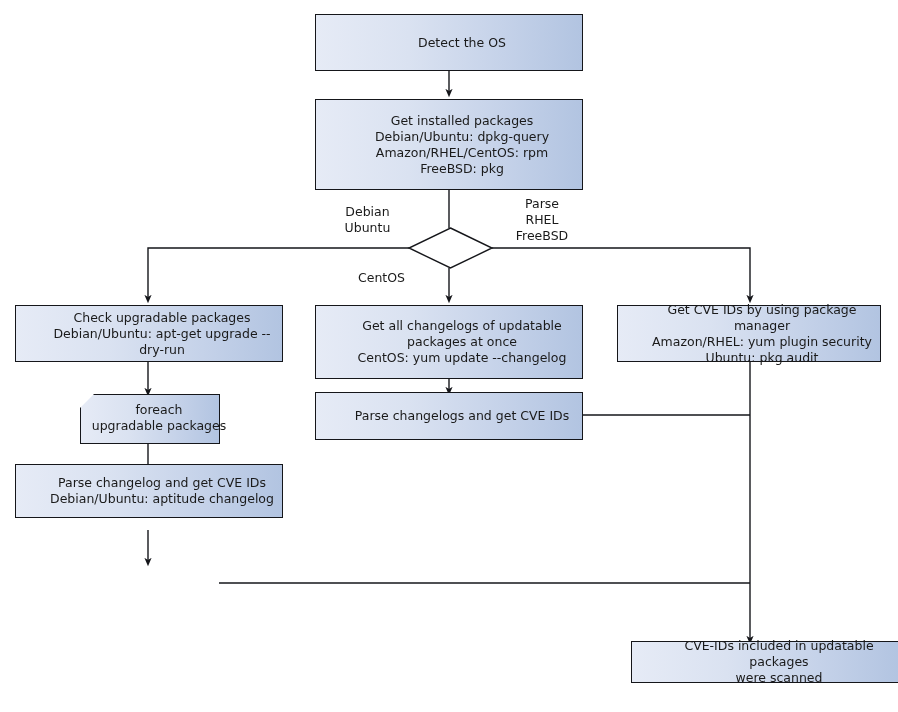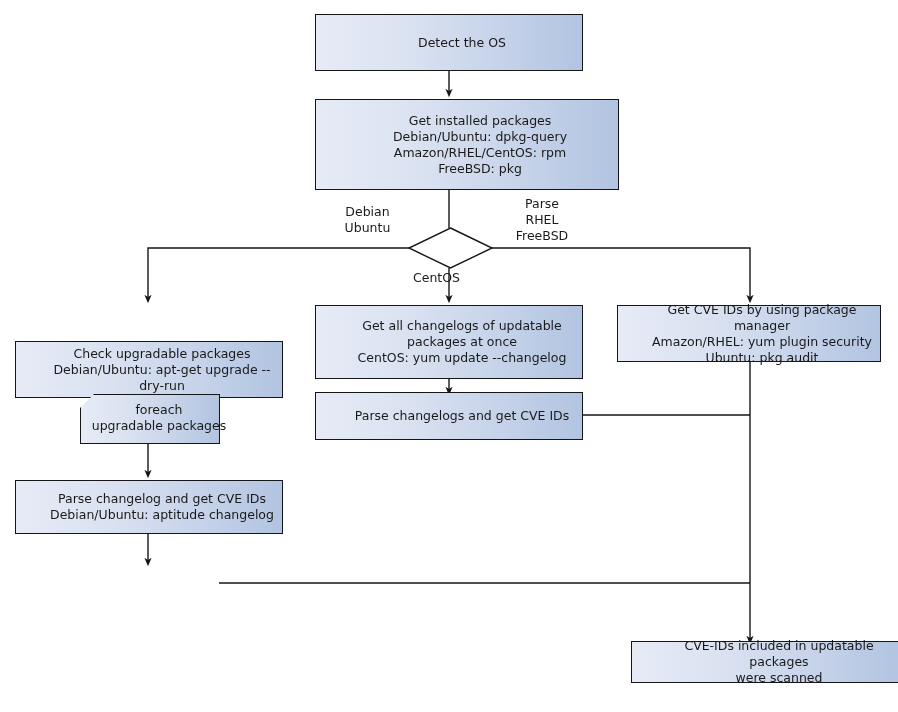--- a/index.html
+++ b/index.html
@@ -123,52 +123,52 @@
       <linearGradient id="dgrad" x1="0" y1="0" x2="1" y2="0">
         <stop offset="0%" stop-color="#e6ebf6"></stop>
         <stop offset="40%" stop-color="#d5dfef"></stop>
         <stop offset="100%" stop-color="#b2c4e1"></stop>
       </linearGradient>
     </defs>
   </svg>
 
   <div class="node boxshape" style="left:315px; top:14px; width:268px; height:57px;">Detect the OS</div>
 
-  <div class="node boxshape" style="left:315px; top:99px; width:304px; height:91px;">Get installed packages
+  <div class="node boxshape" style="left:315px; top:99px; width:268px; height:91px;">Get installed packages
 Debian/Ubuntu: dpkg-query
 Amazon/RHEL/CentOS: rpm
 FreeBSD: pkg</div>
 
   <div class="diamond-label" style="left:330px; top:204px; width:75px; text-align:center;">Debian
 Ubuntu</div>
 
   <div class="diamond-label" style="left:496px; top:196px; width:92px; text-align:center;">Parse
 RHEL
 FreeBSD</div>
 
-  <div class="diamond-label" style="left:398px; top:270px; width:62px; text-align:right;">CentOS</div>
+  <div class="diamond-label" style="left:358px; top:270px; width:62px; text-align:left;">CentOS</div>
 
-  <div class="node boxshape" style="left:15px; top:305px; width:268px; height:57px;margin-top:36px;">Check upgradable packages
+  <div class="node boxshape" style="left:15px; top:305px; width:268px; height:57px;">Check upgradable packages
 Debian/Ubuntu: apt-get upgrade --dry-run</div>
 
   <div class="node boxshape" style="left:315px; top:305px; width:268px; height:74px;">Get all changelogs of updatable packages at once
 CentOS: yum update --changelog</div>
 
   <div class="node boxshape" style="left:617px; top:305px; width:264px; height:57px;">Get CVE IDs by using package manager
 Amazon/RHEL: yum plugin security
 Ubuntu: pkg audit</div>
 
   <div class="loopwrap" style="left:80px; top:394px; width:158px; height:48px;">
     <div class="loopshape loop-start" style="position:absolute; left:0; top:0; width:138px; height:48px;"></div>
     <div class="node">foreach
 upgradable  packages</div>
   </div>
 
   <div class="node boxshape" style="left:315px; top:392px; width:268px; height:48px;">Parse changelogs and get CVE IDs</div>
 
-  <div class="node boxshape" style="left:15px; top:480px; width:268px; height:54px;">Parse changelog and get  CVE IDs
+  <div class="node boxshape" style="left:15px; top:464px; width:268px; height:54px;">Parse changelog and get  CVE IDs
 Debian/Ubuntu: aptitude changelog</div>
 
 
   <div class="node boxshape" style="left:611px; top:641px; width:270px; height:42px;margin-left:20px;">CVE-IDs included in updatable packages
 were scanned</div>
 
 </div>
 
 </body></html>

